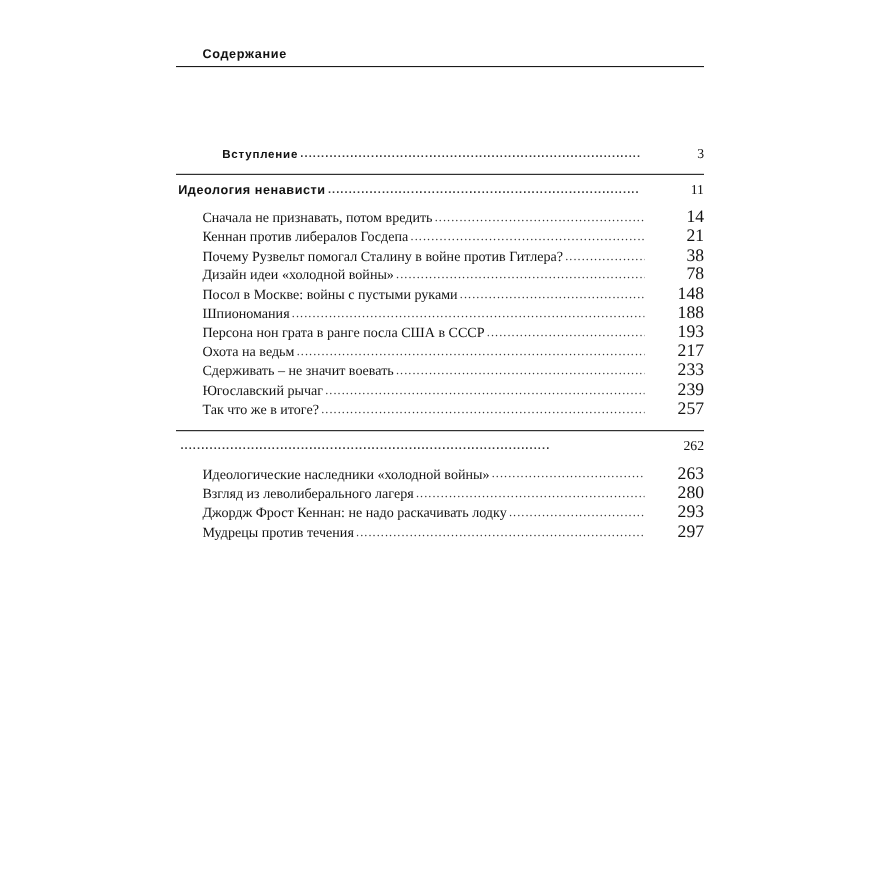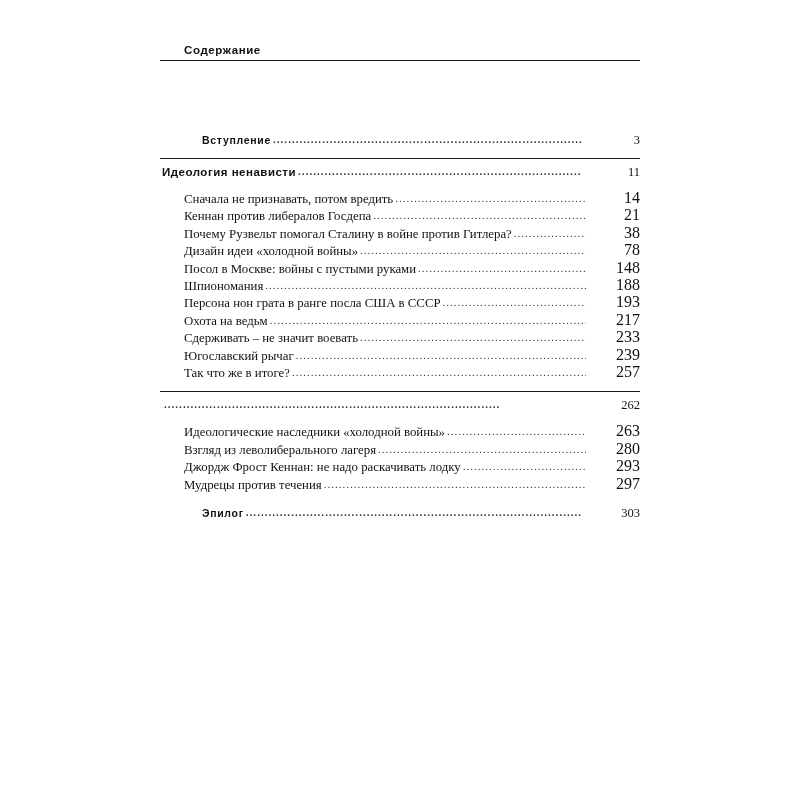--- a/index.html
+++ b/index.html
@@ -228,21 +228,16 @@
           <span class="label">Джордж Фрост Кеннан: не надо раскачивать лодку</span>
           <span class="leader">.........................................................................................</span>
           <span class="page-num">293</span>
         </div>
         <div class="row lvl-chapter">
           <span class="label">Мудрецы против течения</span>
           <span class="leader">.........................................................................................</span>
           <span class="page-num">297</span>
         </div>
         <div class="spacer-md"></div>
-        <div class="row lvl-front">
-          <span class="label">Эпилог</span>
-          <span class="leader">.........................................................................................</span>
-          <span class="page-num">303</span>
-        </div>
       </div>
 
   </div>
 </div>
 
 </body></html>

